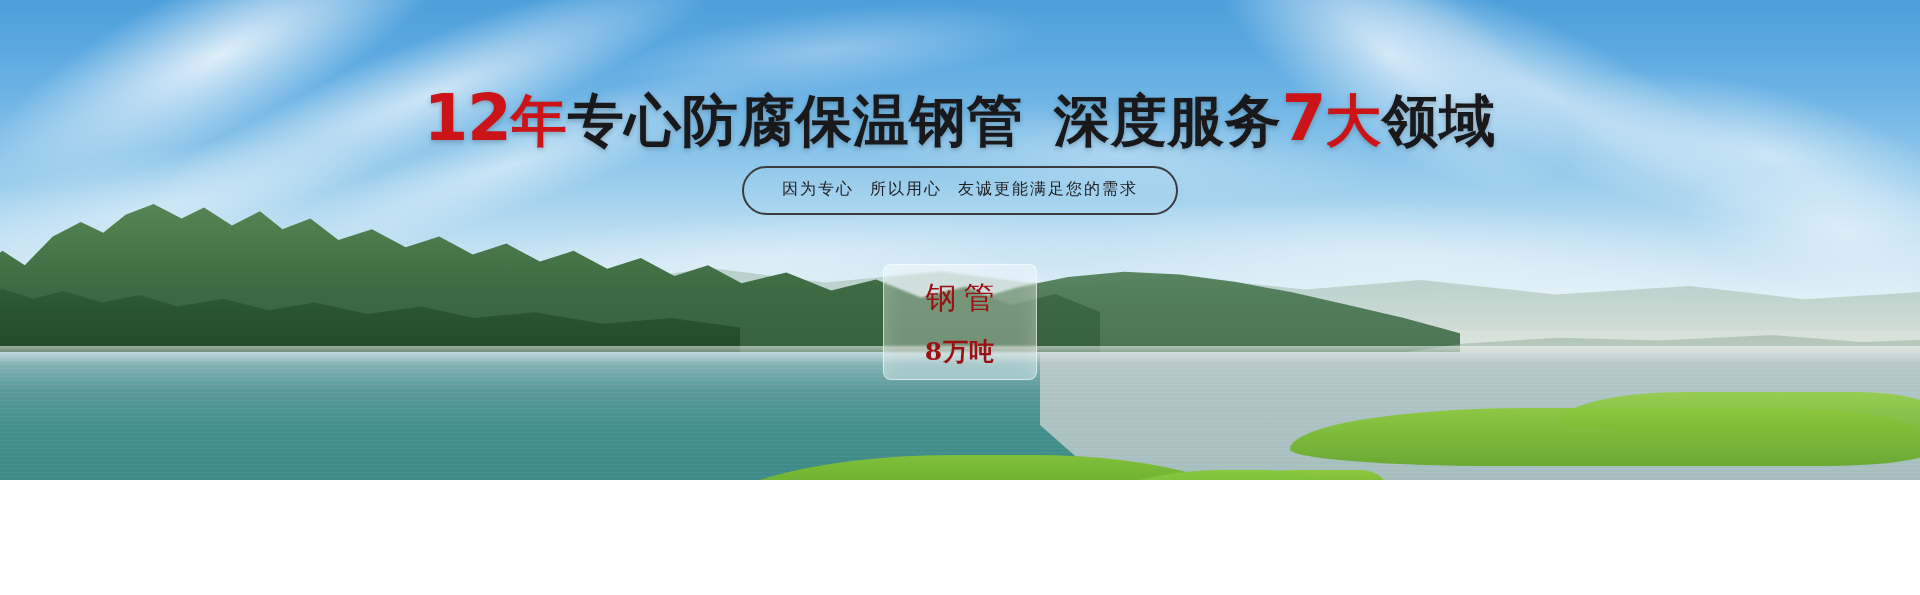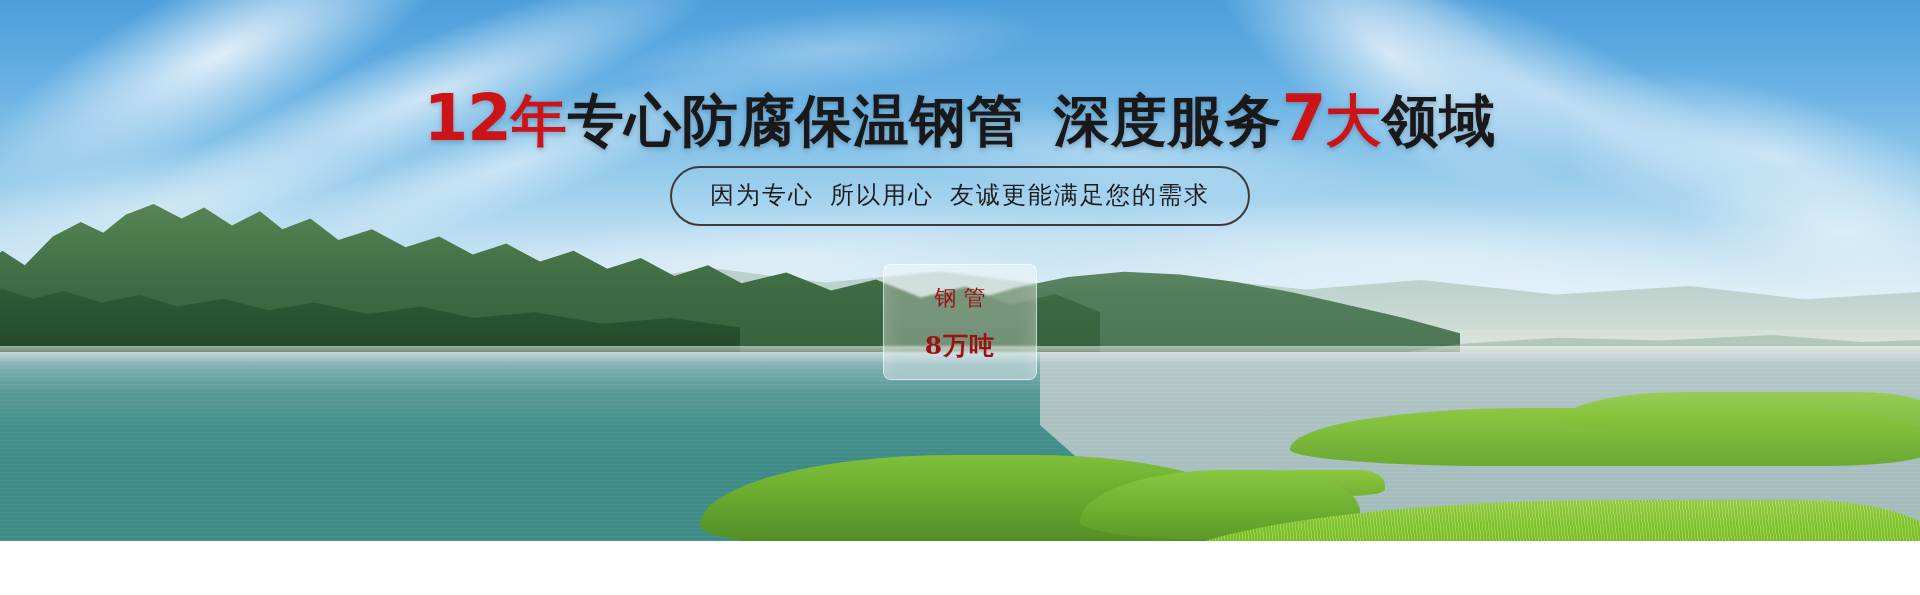--- a/index.html
+++ b/index.html
@@ -4,21 +4,21 @@
 <title>Banner</title>
 <style>
   html, body {
     margin: 0;
     padding: 0;
     background: #ffffff;
   }
   #stage {
     position: relative;
     width: 1920px;
-    height: 541px;
+    height: 480px;
     overflow: hidden;
     font-family: "DejaVu Sans", "Liberation Sans", sans-serif;
     user-select: none;
   }
 
   
   .sky {
     position: absolute;
     left: 0; top: 0;
     width: 1920px;
@@ -242,21 +242,21 @@
   
   .pill {
     position: absolute;
     left: 50%;
     top: 166px;
     transform: translateX(-50%);
     padding: 11px 38px 13px;
     border: 2px solid #3b3b3b;
     border-radius: 30px;
     color: #1d1d1f;
-    font-size: 24px;
+    font-size: 16px;
     letter-spacing: 2px;
     white-space: nowrap;
     background: transparent;
   }
   .pill .sp { display: inline-block; width: 16px; }
 
   
   .cards {
     position: absolute;
     left: 50%;
@@ -273,21 +273,21 @@
     background: rgba(255,255,255,.30);
     backdrop-filter: blur(1px);
     display: flex;
     flex-direction: column;
     align-items: center;
     justify-content: center;
     box-shadow: inset 0 0 22px rgba(255,255,255,.22);
   }
   .card .ttl {
     color: #9c1014;
-    font-size: 22px;
+    font-size: 31px;
     letter-spacing: 7px;
     text-indent: 7px;
     margin-bottom: 16px;
     font-weight: 400;
   }
   .card .val {
     color: #9c1014;
     font-size: 25px;
     letter-spacing: 1px;
     font-family: "DejaVu Serif", "Liberation Serif", serif;

